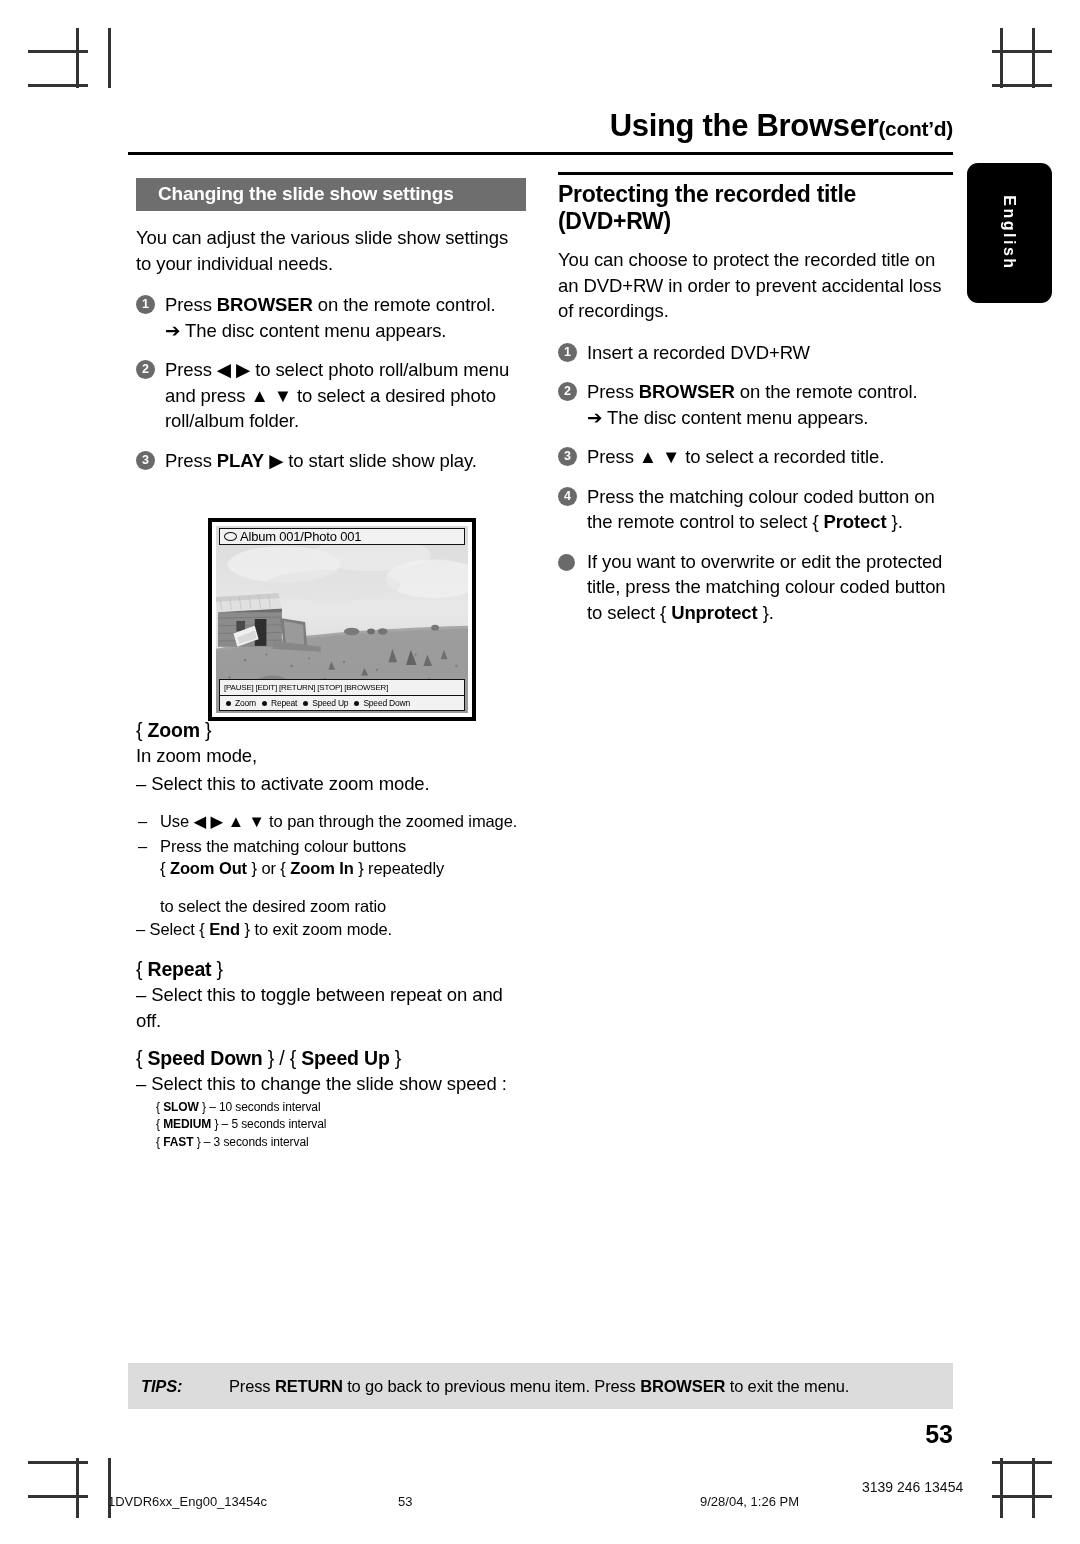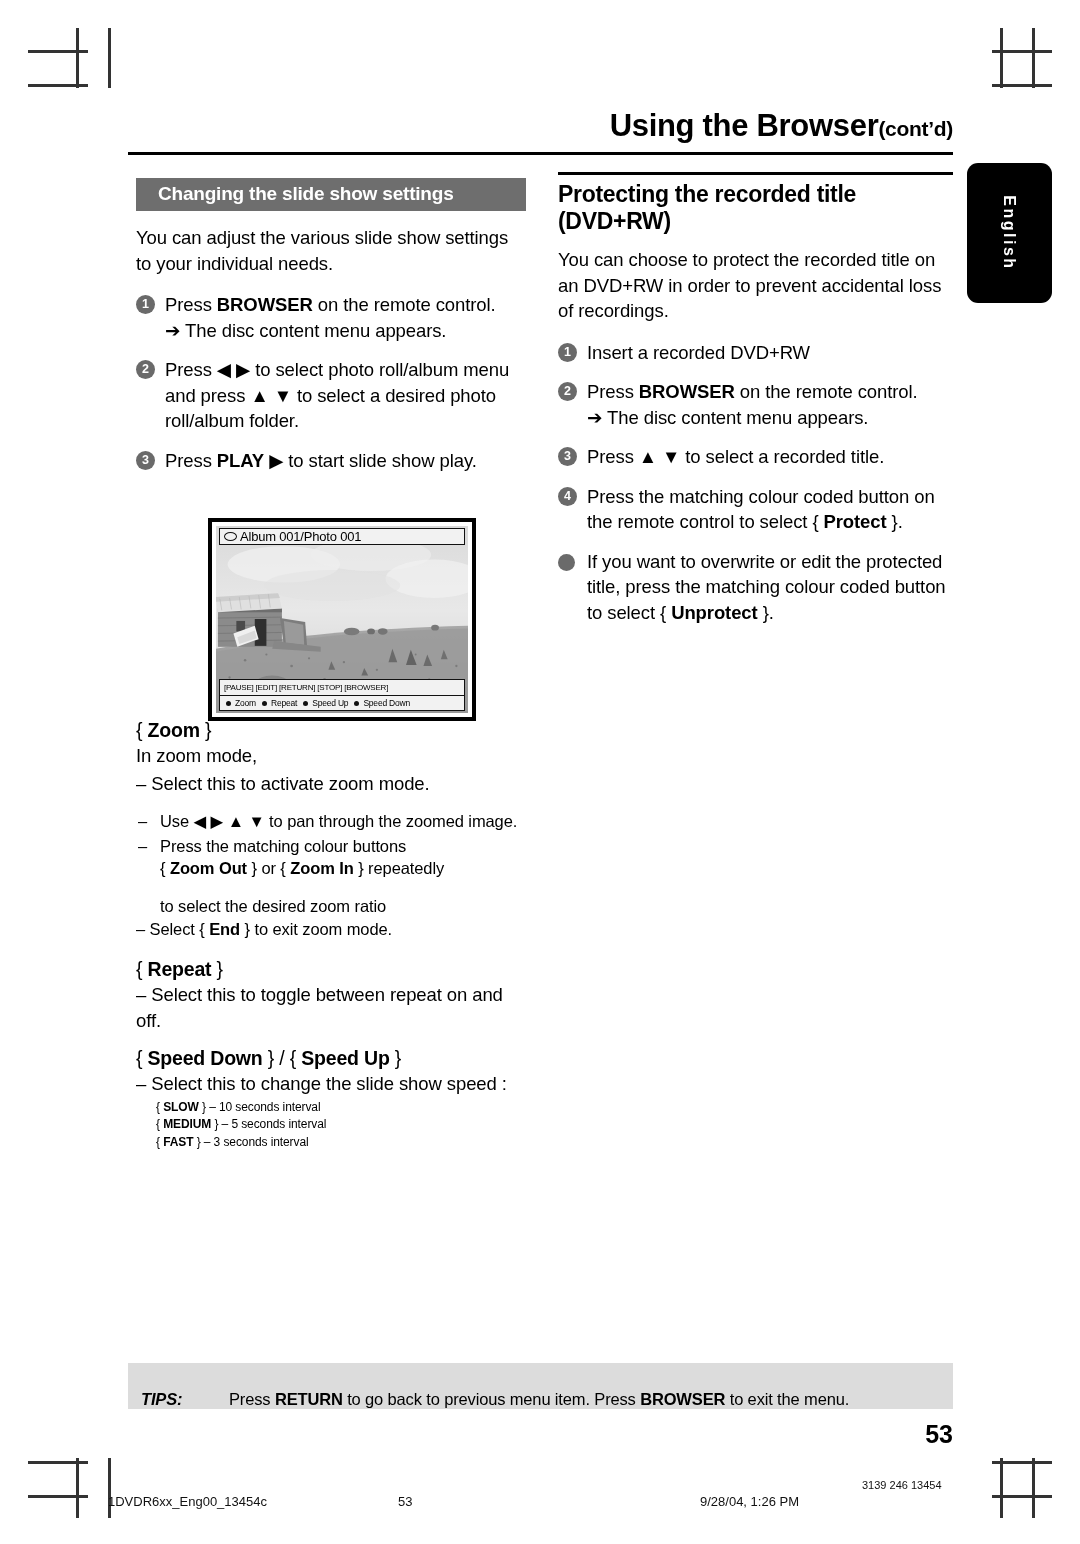--- a/index.html
+++ b/index.html
@@ -280,21 +280,21 @@
 
   
   #tips-bar {
     position: absolute;
     left: 128px;
     top: 1363px;
     width: 825px;
     height: 46px;
     background: #dcdcdc;
     display: flex;
-    align-items: flex-end;
+    align-items: center;
     font-size: 16.5px;
     letter-spacing: -0.15px;
   }
   #tips-bar .tips-label {
     font-weight: bold;
     font-style: italic;
     padding-left: 13px;
     width: 88px;
     flex: none;
   }
@@ -310,21 +310,21 @@
 
   
   .foot {
     position: absolute;
     font-size: 13px;
     color: #111;
   }
   #foot-file  { left: 108px; top: 1494px; }
   #foot-page  { left: 398px; top: 1494px; }
   #foot-date  { left: 700px; top: 1494px; }
-  #foot-code  { left: 862px; top: 1479px; font-size: 11px; }
+  #foot-code  { left: 862px; top: 1479px; font-size: 14px; }
 </style>
 </head>
 <body>
 
 <div class="crop h" style="left:28px;  top:50px;"></div>
 <div class="crop v" style="left:76px;  top:28px;"></div>
 <div class="crop h" style="left:28px; top:84px;"></div>
 <div class="crop v" style="left:108px; top:28px;"></div>
 
 <div class="crop h" style="left:992px; top:50px;"></div>

